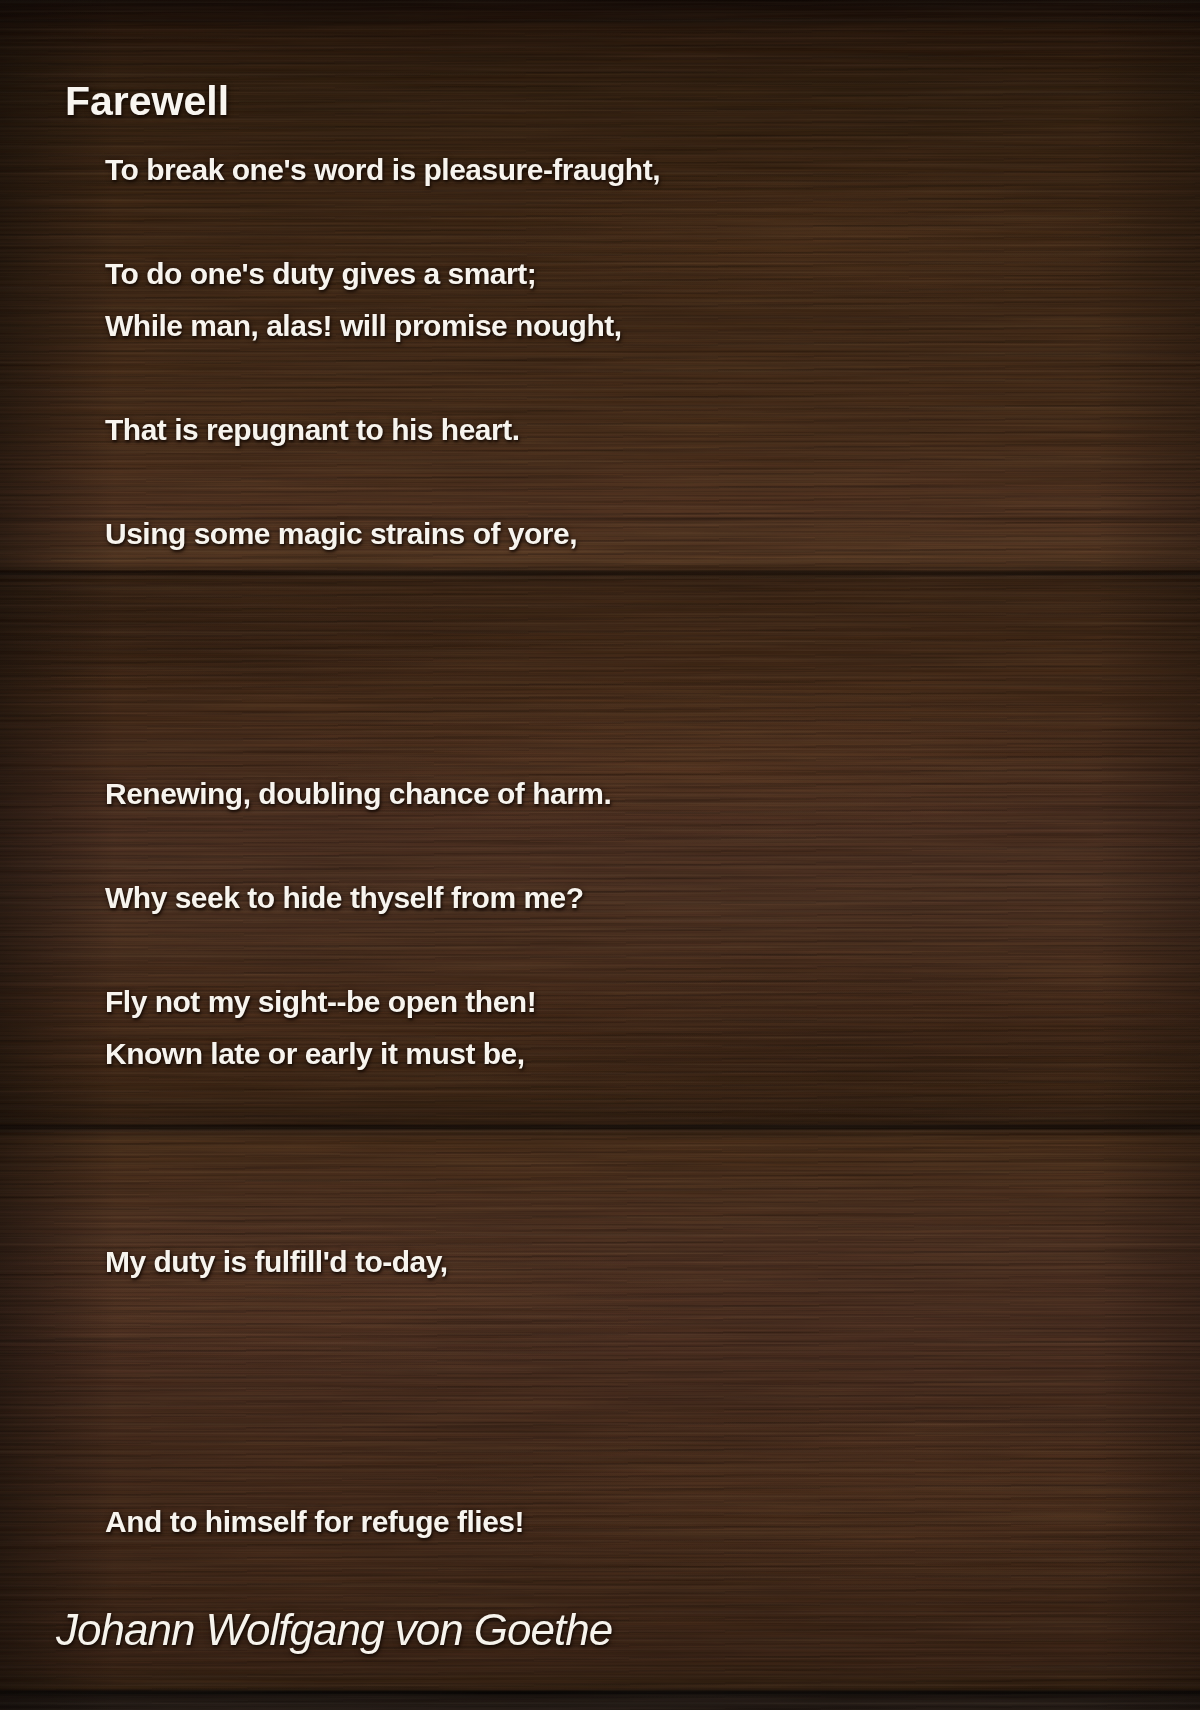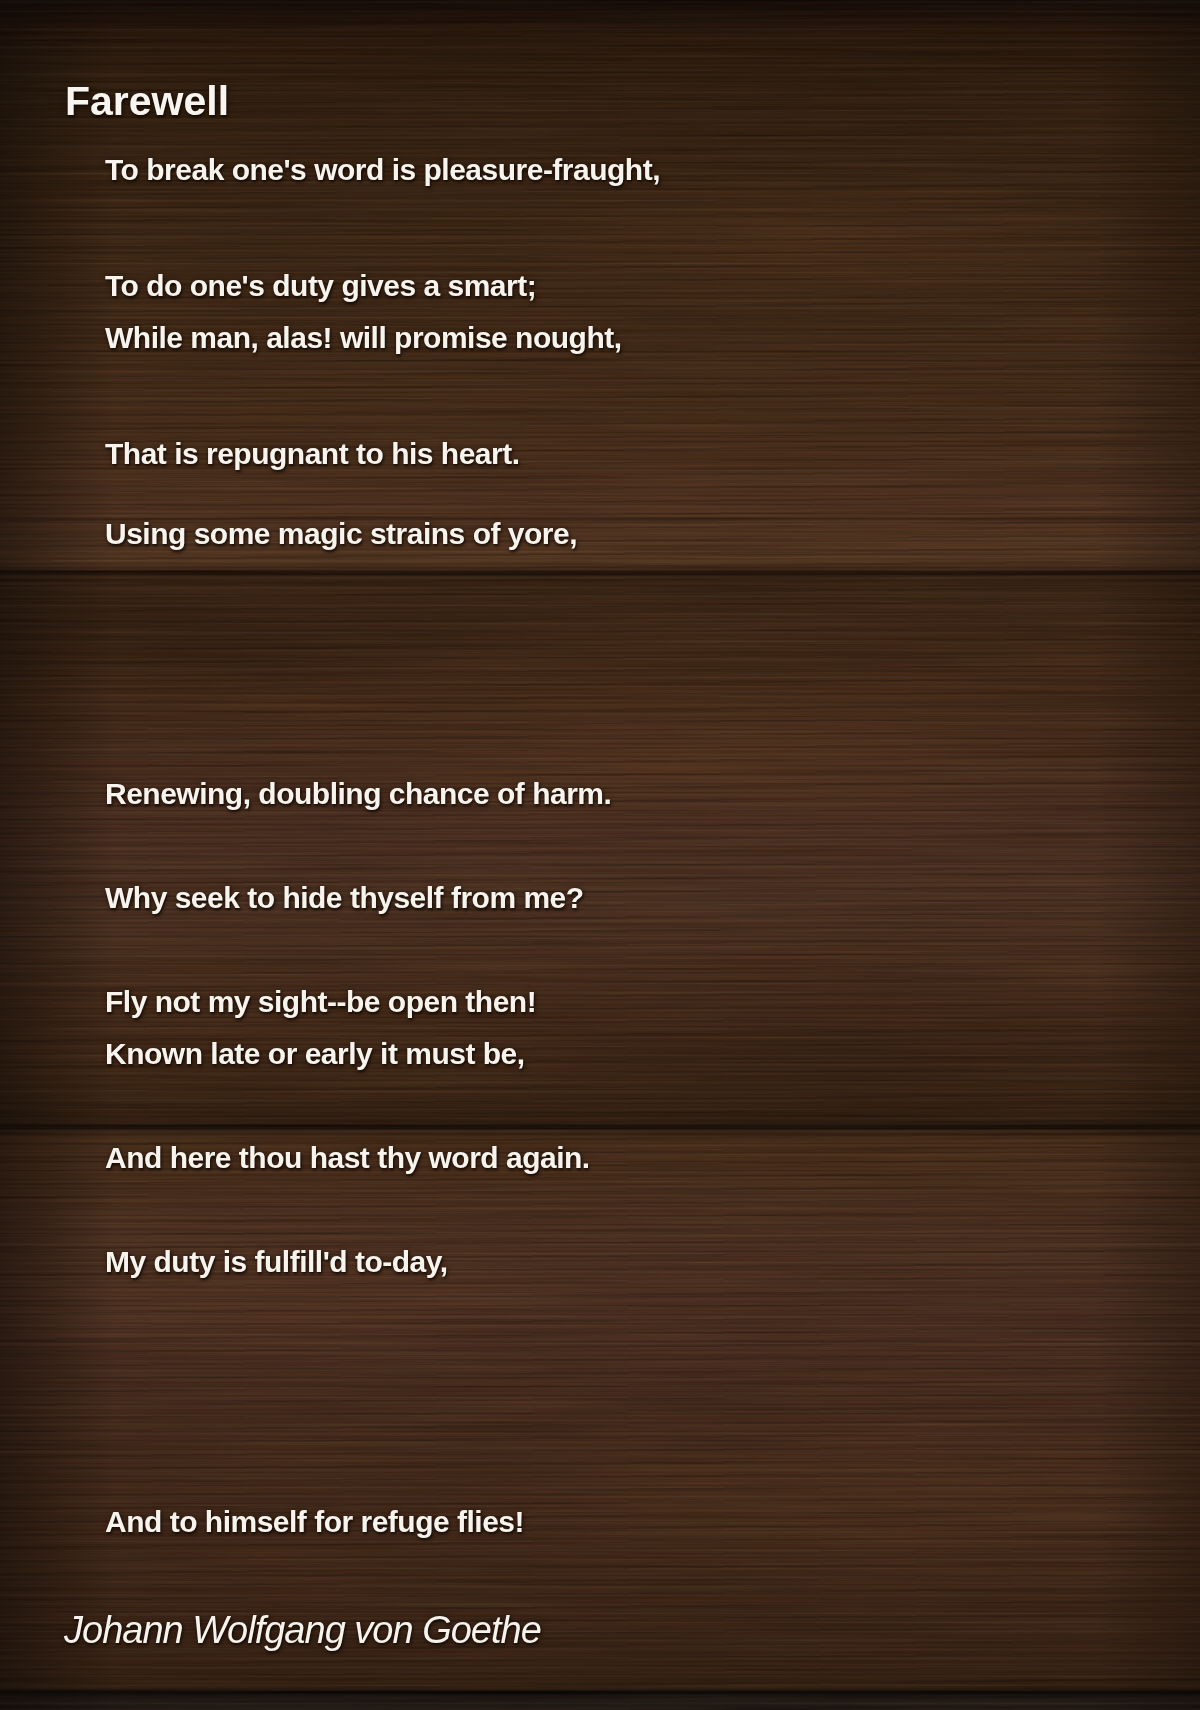--- a/index.html
+++ b/index.html
@@ -65,22 +65,22 @@
   }
   .group {
     position: absolute; left: 65px; right: 40px;
     font-size: 30px; font-weight: bold; line-height: 52px;
     color: #f7f4ee; letter-spacing: -0.5px;
     text-shadow: 1px 2px 3px rgba(18,8,2,.9), 0 0 6px rgba(18,8,2,.4);
     white-space: nowrap;
     margin-left: 40px;
   }
   .poem-author {
-    position: absolute; left: 64px; top: 1603px;
-    font-size: 38px; font-style: italic; font-weight: normal;
+    position: absolute; left: 56px; top: 1603px;
+    font-size: 44px; font-style: italic; font-weight: normal;
     line-height: 54px; letter-spacing: -1px;
     color: #f6f3ec;
     text-shadow: 1px 2px 3px rgba(18,8,2,.85), 0 0 7px rgba(18,8,2,.4);
   }
 </style>
 </head>
 <body>
 
 <div class="page">
 
@@ -105,26 +105,26 @@
   </svg>
 
   <div class="content">
 
     <h1 class="poem-title">Farewell</h1>
 
     <div class="group" style="top:144px">
       <div>To break one's word is pleasure-fraught,</div>
     </div>
 
-    <div class="group" style="top:260px">
+    <div class="group" style="top:248px">
       <div>To do one's duty gives a smart;</div>
       <div>While man, alas! will promise nought,</div>
     </div>
 
-    <div class="group" style="top:428px">
+    <div class="group" style="top:404px">
       <div>That is repugnant to his heart.</div>
     </div>
 
     <div class="group" style="top:508px">
       <div>Using some magic strains of yore,</div>
     </div>
 
 
     <div class="group" style="top:768px">
       <div>Renewing, doubling chance of harm.</div>
@@ -132,23 +132,20 @@
 
     <div class="group" style="top:872px">
       <div>Why seek to hide thyself from me?</div>
     </div>
 
     <div class="group" style="top:976px">
       <div>Fly not my sight--be open then!</div>
       <div>Known late or early it must be,</div>
     </div>
 
-    <div class="group" style="top:1132px">
-      <div>And here thou hast thy word again.</div>
-    </div>
 
     <div class="group" style="top:1236px">
       <div>My duty is fulfill'd to-day,</div>
     </div>
 
     <div class="group" style="top:1340px">
     </div>
 
     <div class="group" style="top:1496px">
       <div>And to himself for refuge flies!</div>

